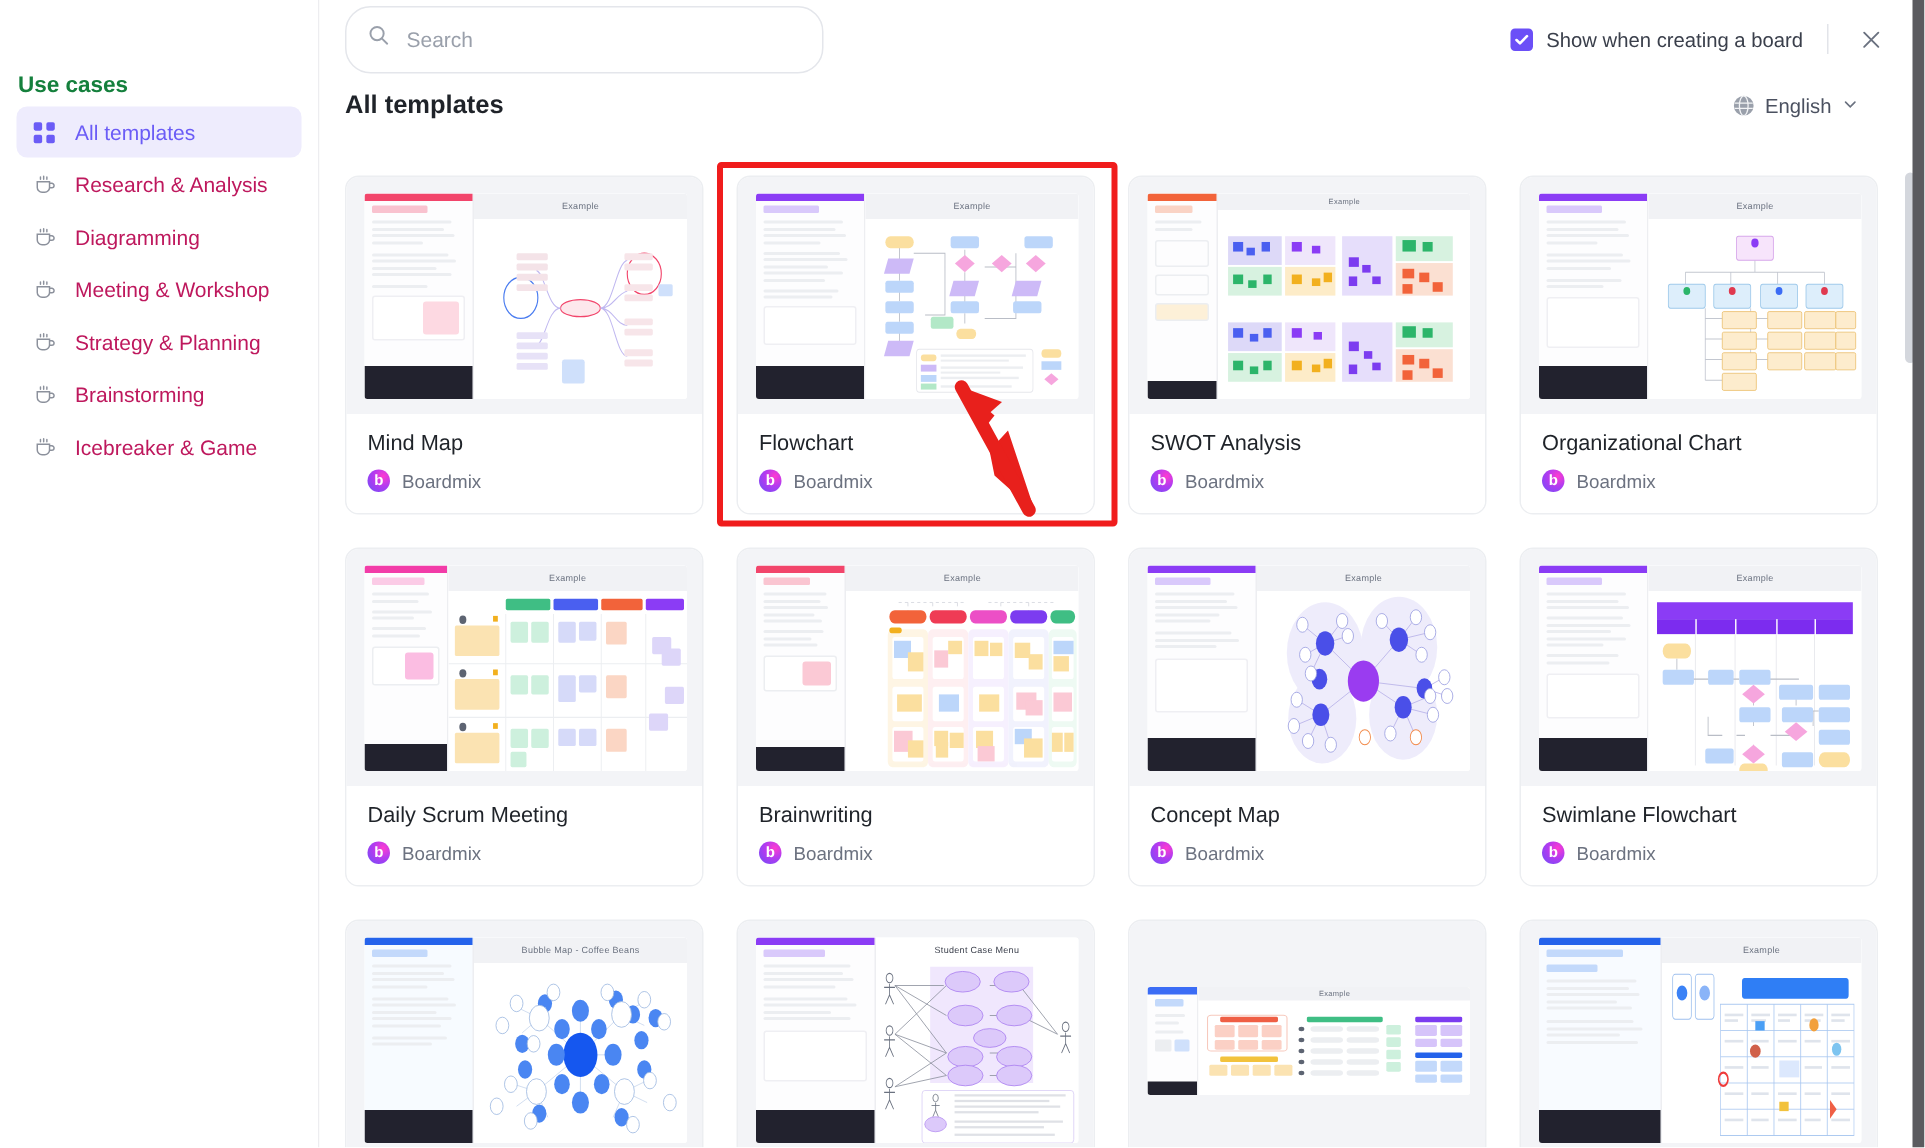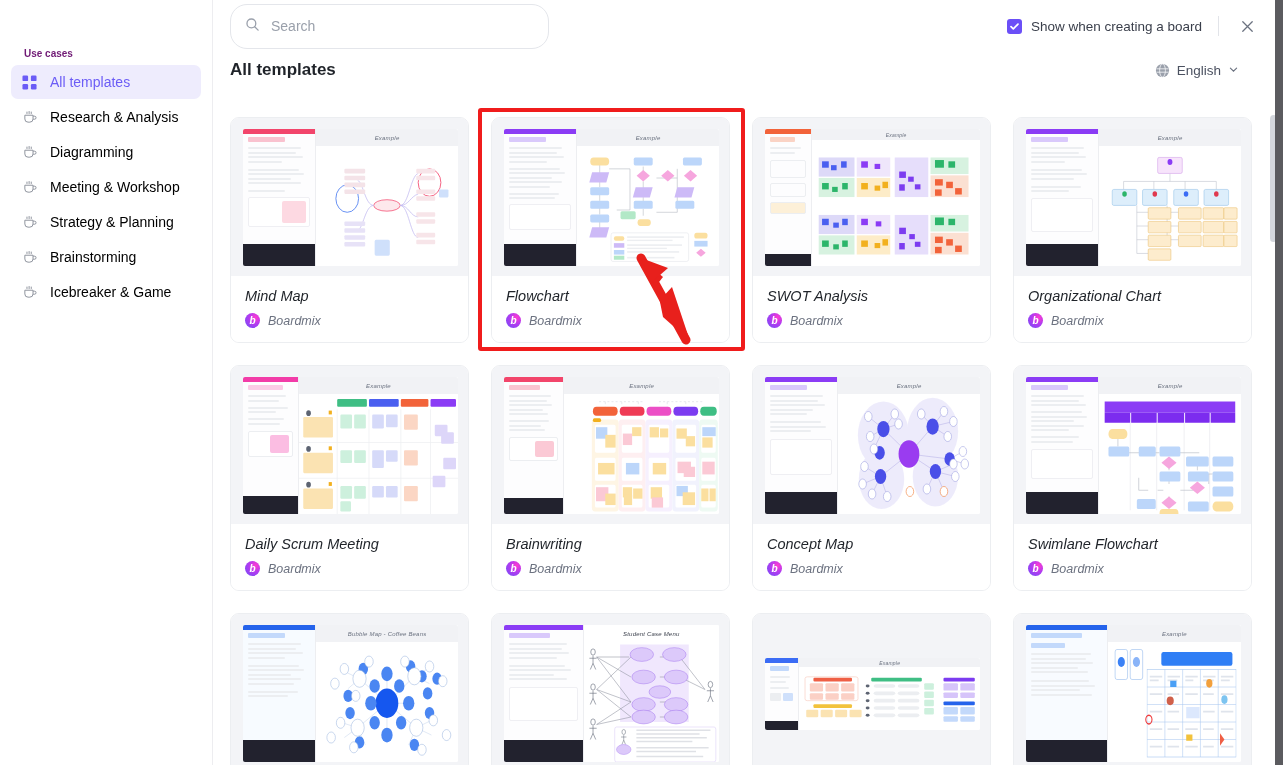--- a/index.html
+++ b/index.html
@@ -16,26 +16,26 @@
   
   .sidebar {
     width: 213px; height: 765px; flex: 0 0 213px;
     background: #ffffff;
     border-right: 1px solid #ededf0;
     padding-top: 18px;
   }
   .brand { display: flex; align-items: center; gap: 12px; padding: 0 0 0 14px; height: 40px; }
   .brand-icon { width: 26px; height: 26px; position: relative; }
   .brand-title { font-size: 18px; font-weight: 700; letter-spacing: .1px; color:#1f2329; }
-  .section-label { margin: 30px 0 6px 24px; font-size: 10px; font-weight: 700; color: #701a75; }
+  .section-label { margin: 30px 0 6px 12px; font-size: 15px; font-weight: 700; color: #15803d; }
   .nav { padding: 0 11px; }
   .nav-item {
     display: flex; align-items: center; gap: 12px;
     height: 34px; padding: 0 10px; margin-bottom: 1px;
-    border-radius: 7px; font-size: 14px; color: #000000;
+    border-radius: 7px; font-size: 14px; color: #be185d;
     cursor: pointer; user-select: none;
   }
   .nav-item.active { background: #eeecfd; color: #6b5cf6; }
   .nav-ico { width: 17px; height: 17px; flex: 0 0 17px; display: flex; align-items: center; justify-content: center; }
 
   
   .main { flex: 1 1 auto; position: relative; height: 765px; background: #fff; overflow: hidden; }
   .topbar {
     height: 52px; display: flex; align-items: center;
     padding: 0 30px 0 17px; position: relative;
@@ -63,21 +63,21 @@
 
   .headrow { display: flex; align-items: center; justify-content: space-between; padding: 8px 26px 0 17px; }
   .page-title { font-size: 17px; font-weight: 700; color: #1f2329; }
   .lang {
     display: flex; align-items: flex-end; gap: 7px; font-size: 13.5px; color: #4b5160;
     cursor: pointer; padding-right: 18px;
   }
   .globe { width: 15px; height: 15px; }
 
   
-  .scrollarea { position: absolute; top: 104px; left: 0; right: 0; bottom: 0; overflow: hidden; font-style: italic; }
+  .scrollarea { position: absolute; top: 104px; left: 0; right: 0; bottom: 0; overflow: hidden; }
   .grid {
     display: grid; grid-template-columns: repeat(4, 239px);
     gap: 22px; padding: 13px 0 0 17px;
   }
   .card {
     width: 239px; background: #ffffff;
     border: 1px solid #eceef1; border-radius: 9px; overflow: hidden;
     cursor: pointer;
   }
   .thumb { height: 158px; background: #f3f4f7; padding: 11px 10px 10px 12px; }

